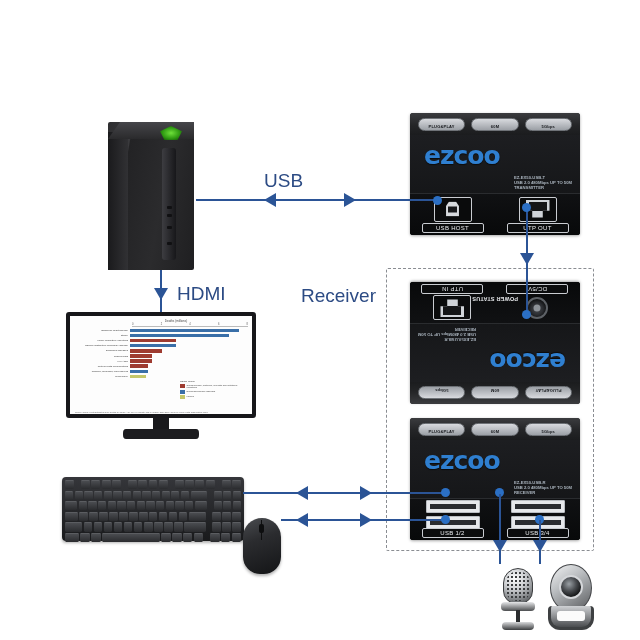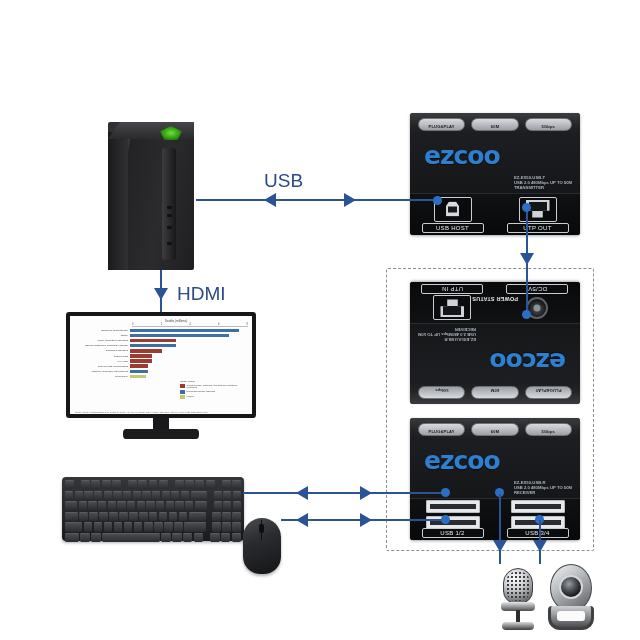--- a/index.html
+++ b/index.html
@@ -609,20 +609,21 @@
 
   <div class="dot" style="left:495px; top:488px;"></div>
   <div class="dot" style="left:535px; top:515px;"></div>
   <div class="line-v" style="left:499px; top:494px; height:70px;"></div>
   <div class="arrow ar-d" style="left:493px; top:540px;"></div>
   <div class="line-v" style="left:539px; top:520px; height:44px;"></div>
   <div class="arrow ar-d" style="left:533px; top:540px;"></div>
 
   <div class="dlabel" style="left:264px; top:170px;">USB</div>
   <div class="dlabel" style="left:165px; top:283px;margin-left:12px;">HDMI</div>
+  <div class="dlabel" style="left:301px; top:285px;">Receiver</div>
 
   <div class="mic">
     <div class="head">
       <div class="mesh"></div>
     </div>
     <div class="ring"></div>
     <div class="stem"></div>
     <div class="base"></div>
   </div>
 

